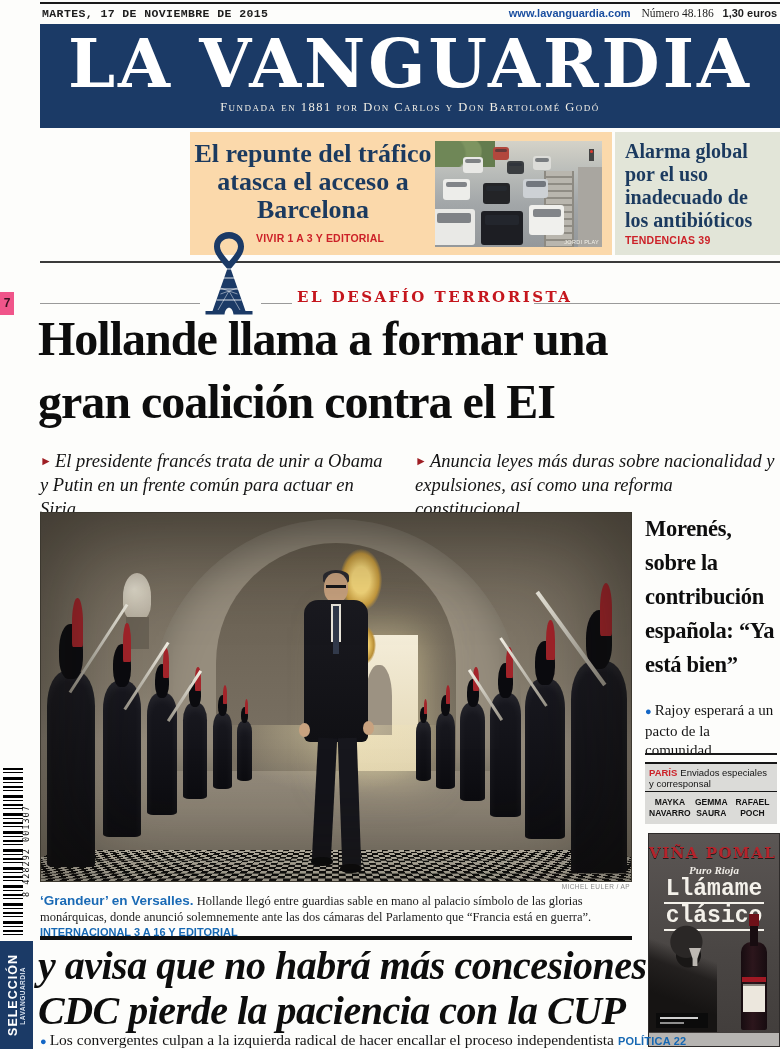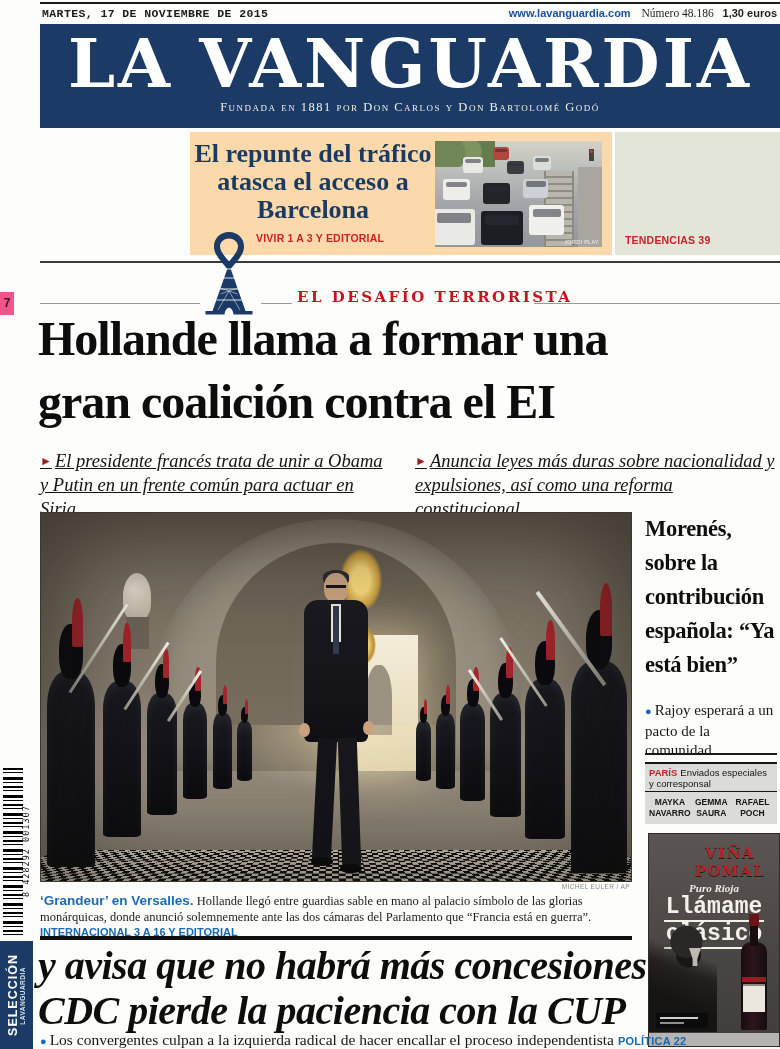--- a/index.html
+++ b/index.html
@@ -62,21 +62,21 @@
   .kick-rule{top:303px;height:1px;background:#9a9a9a;}
   .kr1{left:40px;width:160px;}
   .kr2{left:261px;width:31px;}
   .kr3{left:534px;right:0;}
   .section-kicker{left:297px;top:288px;font-family:"DejaVu Serif","Liberation Serif",serif;
                   font-weight:bold;font-size:15px;letter-spacing:2.5px;color:#c5161d;}
 
   
   .lead-head{left:38px;top:307px;width:742px;font-family:"Liberation Serif",serif;font-weight:bold;
              color:#0d0d0d;font-size:48px;line-height:63px;letter-spacing:-1px;white-space:nowrap;}
-  .deck{top:449px;font-style:italic;font-size:18.5px;line-height:24px;color:#141414;text-decoration:underline;}
+  .deck{top:449px;font-style:italic;font-size:18.5px;line-height:24px;color:#141414;}
   .deck-1{left:40px;width:352px;}
   .deck-2{left:415px;width:365px;}
   .arrow{color:#9e1d23;font-style:normal;font-size:12px;vertical-align:2px;margin-right:3px;}
 
   
   .photo{left:40px;top:512px;width:590px;height:368px;overflow:hidden;border:1px solid #3c382f;
          background:linear-gradient(180deg,#6e6557 0%,#837a6b 45%,#948b7c 62%,#8b8273 100%);}
   .ph-arch1{position:absolute;left:50%;margin-left:-185px;width:370px;top:6px;height:252px;
             border-radius:185px 185px 0 0;background:#968d7d;box-shadow:inset 0 0 40px rgba(0,0,0,.28);}
   .ph-arch2{position:absolute;left:50%;margin-left:-120px;width:240px;top:30px;height:228px;
@@ -140,22 +140,22 @@
   .corr{left:645px;right:3px;top:762px;height:60px;background:#dbdbd8;border-top:2px solid #151515;
         font-family:"Liberation Sans",sans-serif;}
   .corr-hd{padding:3px 4px 2px 4px;border-bottom:1.5px solid #151515;font-size:9.5px;color:#141414;}
   .corr-place{color:#cc2128;font-weight:bold;margin-right:3px;}
   .corr-names{display:flex;justify-content:space-between;padding:5px 4px 0 4px;}
   .corr-name{flex:1;text-align:center;font-size:8.5px;font-weight:bold;color:#141414;line-height:11px;}
 
   
   .ad{left:648px;top:833px;width:130px;height:212px;overflow:hidden;
       background:linear-gradient(180deg,#5b5654 0%,#4a4644 55%,#413d3b 100%);border:1px solid #2e2b2a;}
-  .ad-brand{margin-top:10px;text-align:center;font-family:"DejaVu Serif","Liberation Serif",serif;
-            font-weight:bold;font-size:15px;letter-spacing:1.5px;color:#b5242c;text-shadow:0 1px 0 #1f1d1c;margin-left:32px;}
+  .ad-brand{margin-top:10px;font-family:"DejaVu Serif","Liberation Serif",serif;
+            font-weight:bold;font-size:15px;letter-spacing:1.5px;color:#b5242c;text-shadow:0 1px 0 #1f1d1c;}
   .ad-tag{text-align:center;font-style:italic;font-weight:bold;font-size:11px;color:#efece6;margin-top:2px;}
   .ad-line{text-align:center;font-family:Liberation Mono, monospace;font-weight:bold;
            font-size:23px;line-height:27px;color:#f4f1ea;}
   .ad-line span{border-bottom:2px solid #f4f1ea;padding:0 2px;}
   .ad-man{position:absolute;left:0;bottom:14px;width:68px;height:110px;
           background:radial-gradient(circle at 55% 18%,#2a2726 0 16%,transparent 17%),
                      radial-gradient(circle at 58% 30%,#191716 0 14%,transparent 15%),
                      linear-gradient(200deg,transparent 30%,#23201f 45%,#161413 70%);}
   .ad-glass{position:absolute;left:40px;bottom:80px;width:12px;height:18px;background:#d8d4cc;
             clip-path:polygon(0 0,100% 0,70% 60%,70% 100%,30% 100%,30% 60%);opacity:.85;}
@@ -227,20 +227,21 @@
       <div class="car" style="left:88px;top:38px;width:25px;height:19px;background:#cdd1d5;"></div>
       <div class="car" style="left:-2px;top:68px;width:42px;height:36px;background:#e9e9e6;"></div>
       <div class="car" style="left:46px;top:70px;width:42px;height:34px;background:#1d1e23;"></div>
       <div class="car" style="left:94px;top:64px;width:35px;height:30px;background:#f0f0ed;"></div>
       <div class="ph-credit-sm">JORDI PLAY</div>
     </div>
     <div class="t-kick">VIVIR 1 A 3 Y EDITORIAL</div>
   </div>
 
   <div class="abs teaser t3">
+    <div class="t-head">Alarma global por el uso inadecuado de los antibióticos</div>
     <div class="t-kick">TENDENCIAS 39</div>
   </div>
 
   <div class="abs teaser-rule"></div>
 
   <div class="abs ribbon">
     <svg width="52" height="85" viewBox="0 0 52 85" xmlns="http://www.w3.org/2000/svg">
       <path fill="#1b3a66" d="M26 1 C17 1 11 7.5 11 15.5 C11 24.5 19 31 26 40 C33 31 41 24.5 41 15.5 C41 7.5 35 1 26 1 Z
         M26 7.5 C30.5 7.5 35 10.5 35 15.5 C35 20.5 30 25.5 26 30.5 C22 25.5 17 20.5 17 15.5 C17 10.5 21.5 7.5 26 7.5 Z"></path>
       <path fill="#1b3a66" d="M26 33 L9.5 80 L2.5 80 L2.5 83.5 L21.5 83.5 C22.5 74.5 29.5 74.5 30.5 83.5 L49.5 83.5 L49.5 80 L42.5 80 L26 33 Z"></path>

